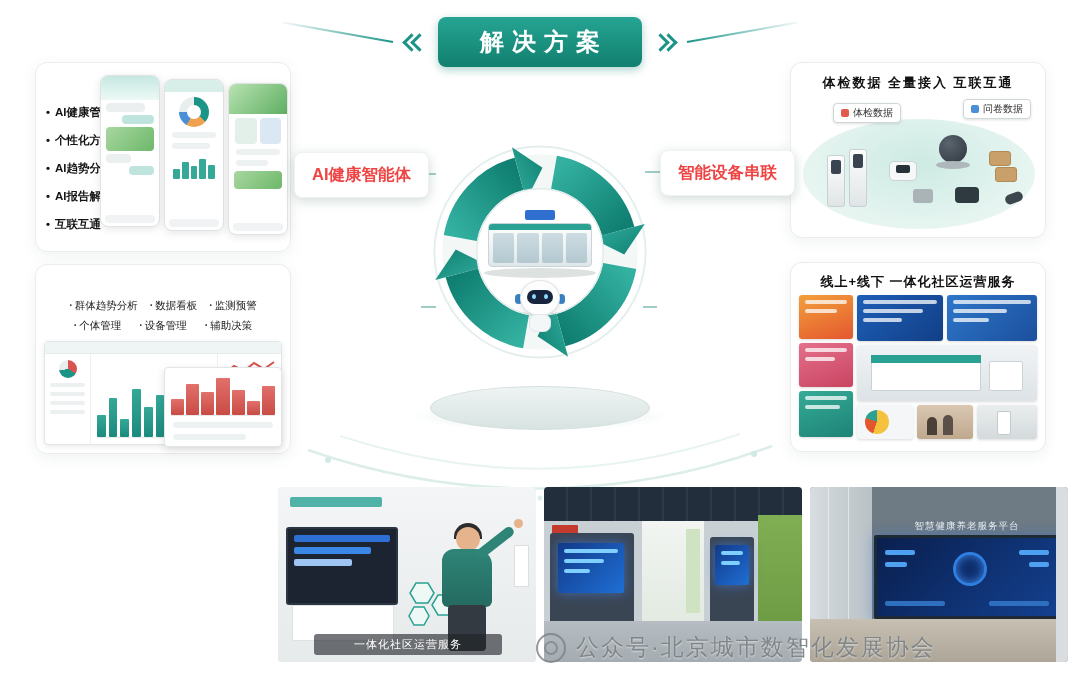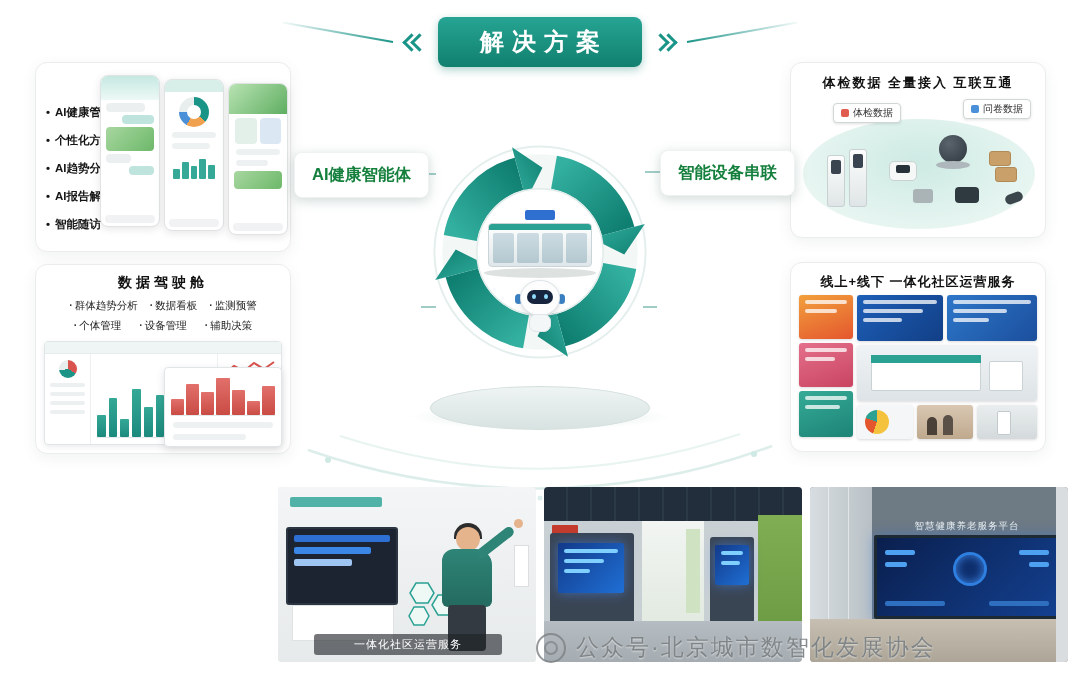--- a/index.html
+++ b/index.html
@@ -94,21 +94,21 @@
 
   
   .community-panel{left:790px;top:262px;width:256px;height:190px;}
   .community-title{top:10px;font-size:13px;letter-spacing:1px;}
   .tile{position:absolute;border-radius:3px;overflow:hidden;box-shadow:0 1px 3px rgba(0,0,0,.15);}
   .t-lines i{display:block;height:4px;background:rgba(255,255,255,.75);border-radius:2px;margin:5px 6px;}
 
   
   .ring{left:392px;top:104px;}
   .hub-box{position:absolute;background:#fff;border:1px solid #eef2f1;border-radius:8px;padding:11px 17px;
-           font-size:16.5px;font-weight:bold;color:#15803d;box-shadow:0 3px 12px rgba(90,125,118,.28);white-space:nowrap;z-index:5;}
+           font-size:16.5px;font-weight:bold;color:#ef4444;box-shadow:0 3px 12px rgba(90,125,118,.28);white-space:nowrap;z-index:5;}
   .cabin{left:488px;top:210px;width:104px;height:66px;z-index:4;}
   .cabin-sign{position:absolute;left:37px;top:0;width:30px;height:10px;background:#2f6fd0;border-radius:2px;}
   .cabin-body{position:absolute;left:0;top:13px;width:104px;height:44px;background:linear-gradient(180deg,#ffffff,#dfe7ea);
               border:1px solid #c9d4d8;border-radius:4px;overflow:hidden;}
   .cabin-strip{height:6px;background:#2aa193;}
   .cabin-doors{display:flex;gap:3px;padding:3px 4px;}
   .cabin-doors i{flex:1;height:30px;border-radius:2px;background:linear-gradient(180deg,#cddce2,#b4c8d0);}
   .cabin-shadow{position:absolute;left:-4px;top:58px;width:112px;height:10px;border-radius:50%;background:rgba(120,140,135,.25);}
   .robot{left:513px;top:280px;width:54px;height:58px;z-index:6;}
   .r-head{position:absolute;left:7px;top:0;width:40px;height:36px;border-radius:50%;background:#fdfdfd;
@@ -221,21 +221,21 @@
       </span>
     <span class="tail-line tr"></span>
   </div>
 
   <section class="abs panel app-panel">
     <ul class="feature-list">
       <li>AI健康管家</li>
       <li>个性化方案</li>
       <li>AI趋势分析</li>
       <li>AI报告解读</li>
-      <li>智能随访</li>
+      <li>互联互通</li>
     </ul>
     <div class="phone" style="left:64px;top:12px;">
       <div class="ph-head"></div>
         <div class="bubble l"></div>
         <div class="bubble r"></div>
       <div class="ph-img"></div>
         <div class="bubble l short"></div>
         <div class="bubble r short"></div>
       <div class="ph-bar"></div>
     </div>
@@ -260,21 +260,20 @@
           <i></i>
         </div>
       <div class="stat-line"></div>
         <div class="stat-line" style="width:60%;"></div>
       <div class="ph-img" style="height:18px;"></div>
       <div class="ph-bar"></div>
     </div>
   </section>
 
   <section class="abs panel cockpit-panel">
-    <div class="panel-title cockpit-title">数据驾驶舱</div>
     <div class="dot-row" style="top:54px;gap:18px;">
       <span>个体管理</span>
       <span>设备管理</span>
       <span>辅助决策</span>
     </div>
     <div class="dot-row" style="top:34px;">
       <span>群体趋势分析</span>
       <span>数据看板</span>
       <span>监测预警</span>
     </div>

